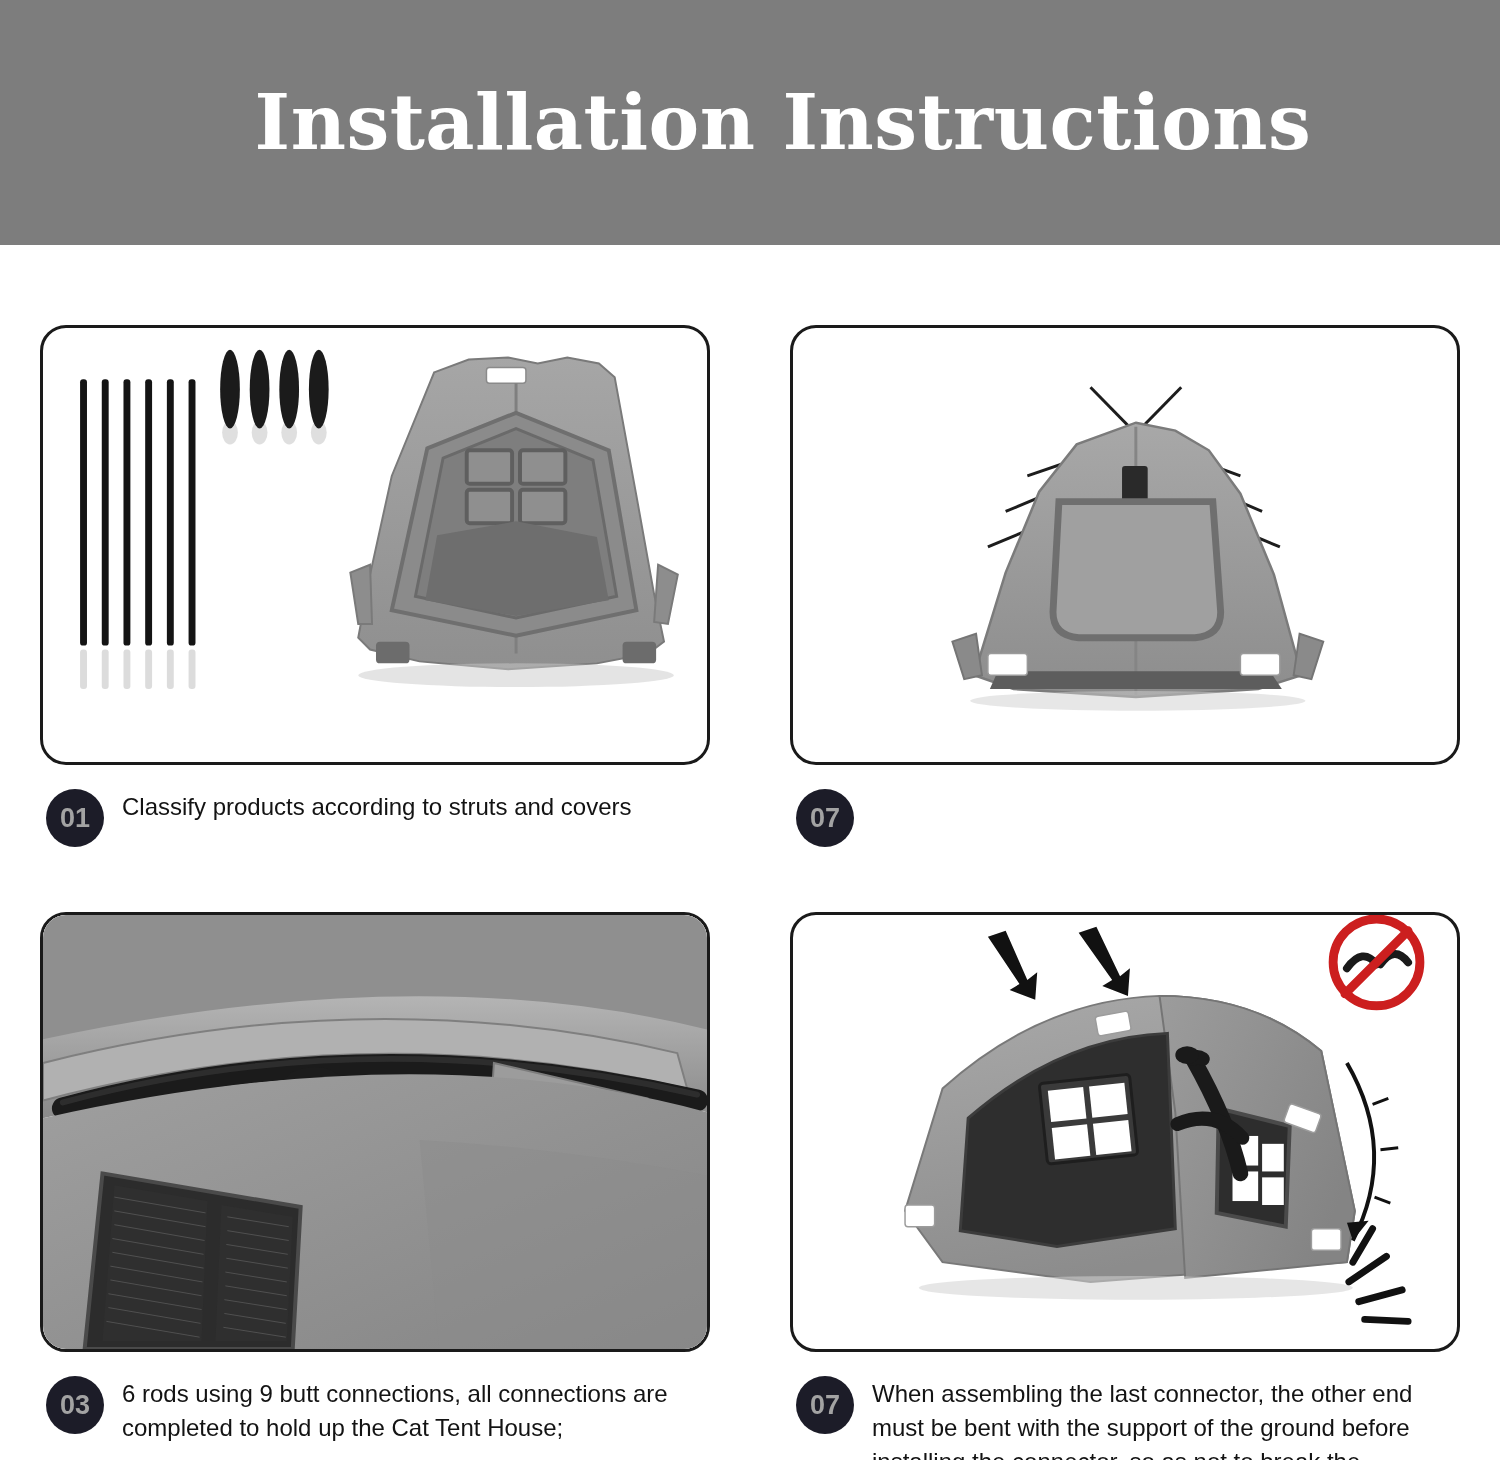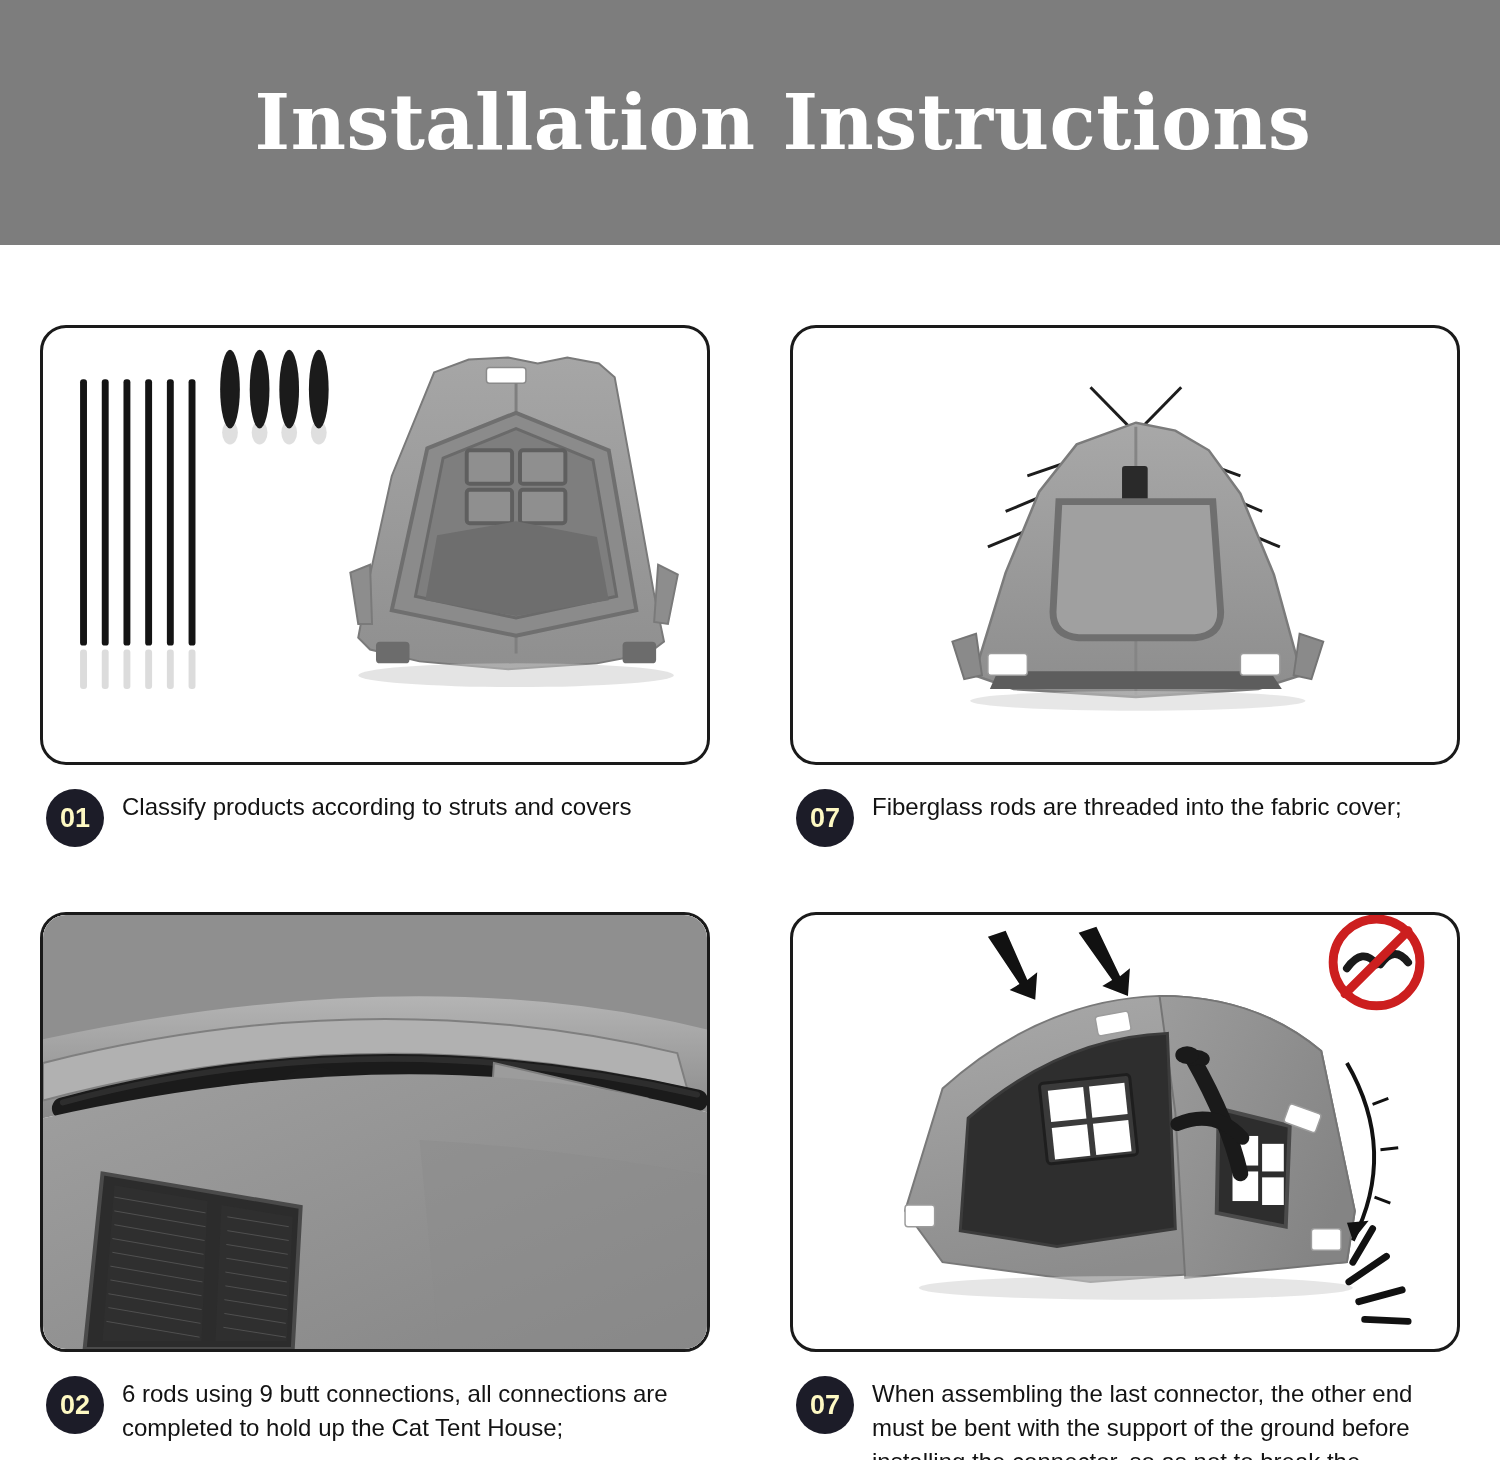--- a/index.html
+++ b/index.html
@@ -80,21 +80,21 @@
     margin-top: 22px;
     padding-left: 6px;
     min-height: 100px;
   }
   .badge {
     flex: 0 0 auto;
     width: 58px;
     height: 58px;
     border-radius: 50%;
     background: #1c1c28;
-    color: #fef9c3;
+    color: #a3a3a3;
     font-size: 27px;
     font-weight: bold;
     display: flex;
     align-items: center;
     justify-content: center;
     margin-right: 18px;
     margin-top: 2px;
     text-align: right;
   }
   .caption-text {
@@ -241,21 +241,20 @@
             <rect x="452" y="330" width="40" height="22" rx="3" fill="#ffffff" stroke="#9a9a9a" stroke-width="1.5"></rect>
 
             <path d="M184 310 L160 318 L172 356 L190 352 Z" fill="#8a8a8a" stroke="#757575" stroke-width="2"></path>
             <path d="M512 310 L536 318 L524 356 L506 352 Z" fill="#8a8a8a" stroke="#757575" stroke-width="2"></path>
             <ellipse cx="348" cy="378" rx="170" ry="10" fill="#cfcfcf" opacity="0.5"></ellipse>
           </svg>
         </div>
       </div>
       <div class="caption">
         <div class="badge">07</div>
-        <div class="caption-text">Fiberglass rods are threaded into the fabric cover;</div>
       </div>
     </div>
 
     <div class="step">
       <div class="panel tall">
         <div class="ill">
           <svg viewBox="0 0 670 440" preserveAspectRatio="none">
             <defs>
               <linearGradient id="fabC" x1="0" y1="0" x2="0" y2="1">
                 <stop offset="0%" stop-color="#b4b4b4"></stop>
@@ -309,21 +308,21 @@
                   <path d="M183 404 L245 414"></path>
                   <path d="M182 418 L245 428"></path>
               </g>
             </g>
 
             <path d="M380 228 Q520 236 670 264 L670 440 L400 440 Z" fill="#8b8b8b" opacity="0.5"></path>
           </svg>
         </div>
       </div>
       <div class="caption">
-        <div class="badge">02</div>
+        <div class="badge">03</div>
         <div class="caption-text">6 rods using 9 butt connections, all connections are completed to hold up the Cat Tent House;</div>
       </div>
     </div>
 
     <div class="step">
       <div class="panel tall">
         <div class="ill">
           <svg viewBox="0 0 670 440" preserveAspectRatio="xMidYMid meet">
             <defs>
               <linearGradient id="fabD" x1="0" y1="0" x2="0.3" y2="1">

